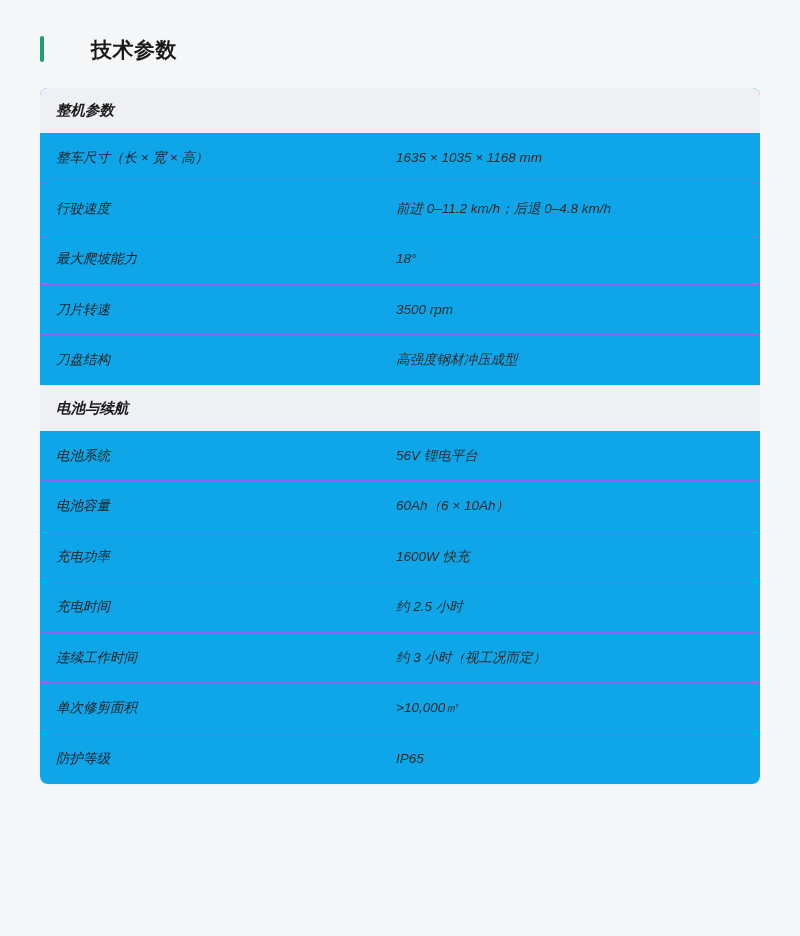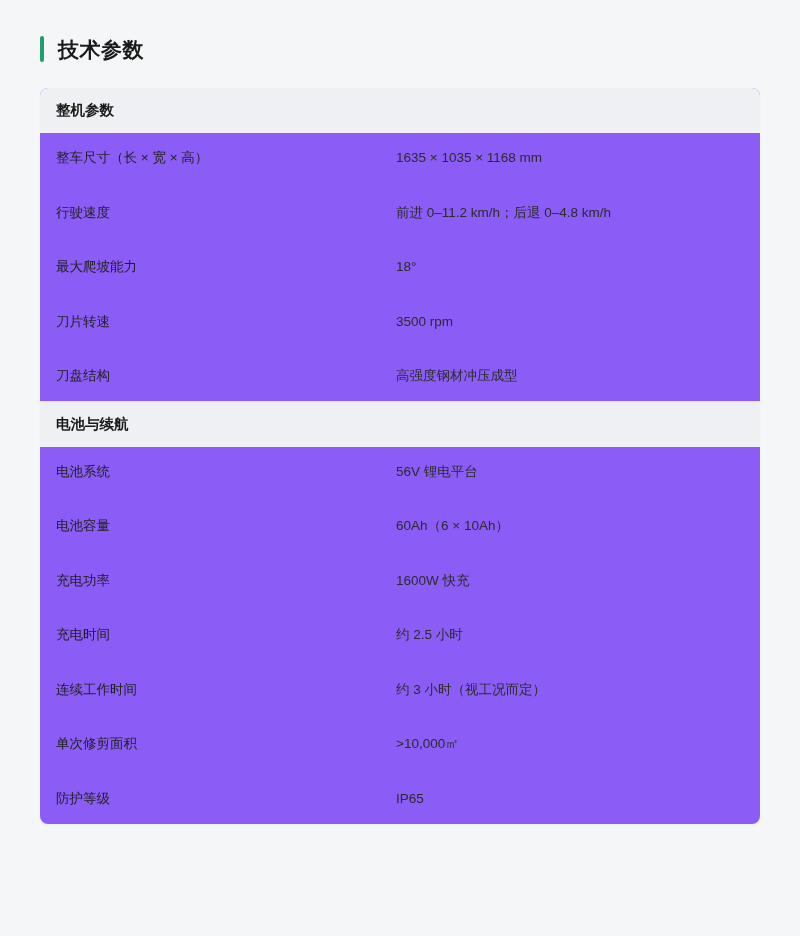--- a/index.html
+++ b/index.html
@@ -19,55 +19,57 @@
     height: 936px;
     box-sizing: border-box;
     padding: 36px 40px 0 40px;
     background: #f5f6f7;
   }
   .page-title-row {
     display: flex;
     align-items: center;
     margin: 0 0 26px 0;
     padding-left: 0;
+    gap: 33px;
   }
   .title-bar {
     width: 4px;
     height: 26px;
     background: #1f9e6e;
     border-radius: 2px;
     margin-right: 14px;
   }
   .page-title {
     font-size: 21px;
     font-weight: bold;
     letter-spacing: 0.5px;
     color: #1a1a1a;
     line-height: 1;
   }
   .spec-card {
-    background: #8b5cf6;
+    background: #0ea5e9;
     border-radius: 8px;
     overflow: hidden;
     box-shadow: 0 1px 2px rgba(0,0,0,0.04);
+    font-style: italic;
   }
   .section-header {
     background: #eef0f3;
     padding: 13px 16px 13px 16px;
     font-size: 14.5px;
     font-weight: bold;
     color: #1a1a1a;
   }
   .spec-table {
     width: 100%;
     border-collapse: collapse;
     table-layout: fixed;
   }
   .spec-table tr {
-    border-bottom: 5px solid #8b5cf6;
+    border-bottom: 1px solid #8b5cf6;
   }
   .spec-table tr:last-child {
     border-bottom: none;
   }
   .spec-table td {
     padding: 16px 10px 16px 16px;
     font-size: 13.5px;
     color: #262626;
     vertical-align: middle;
     line-height: 1.3;

